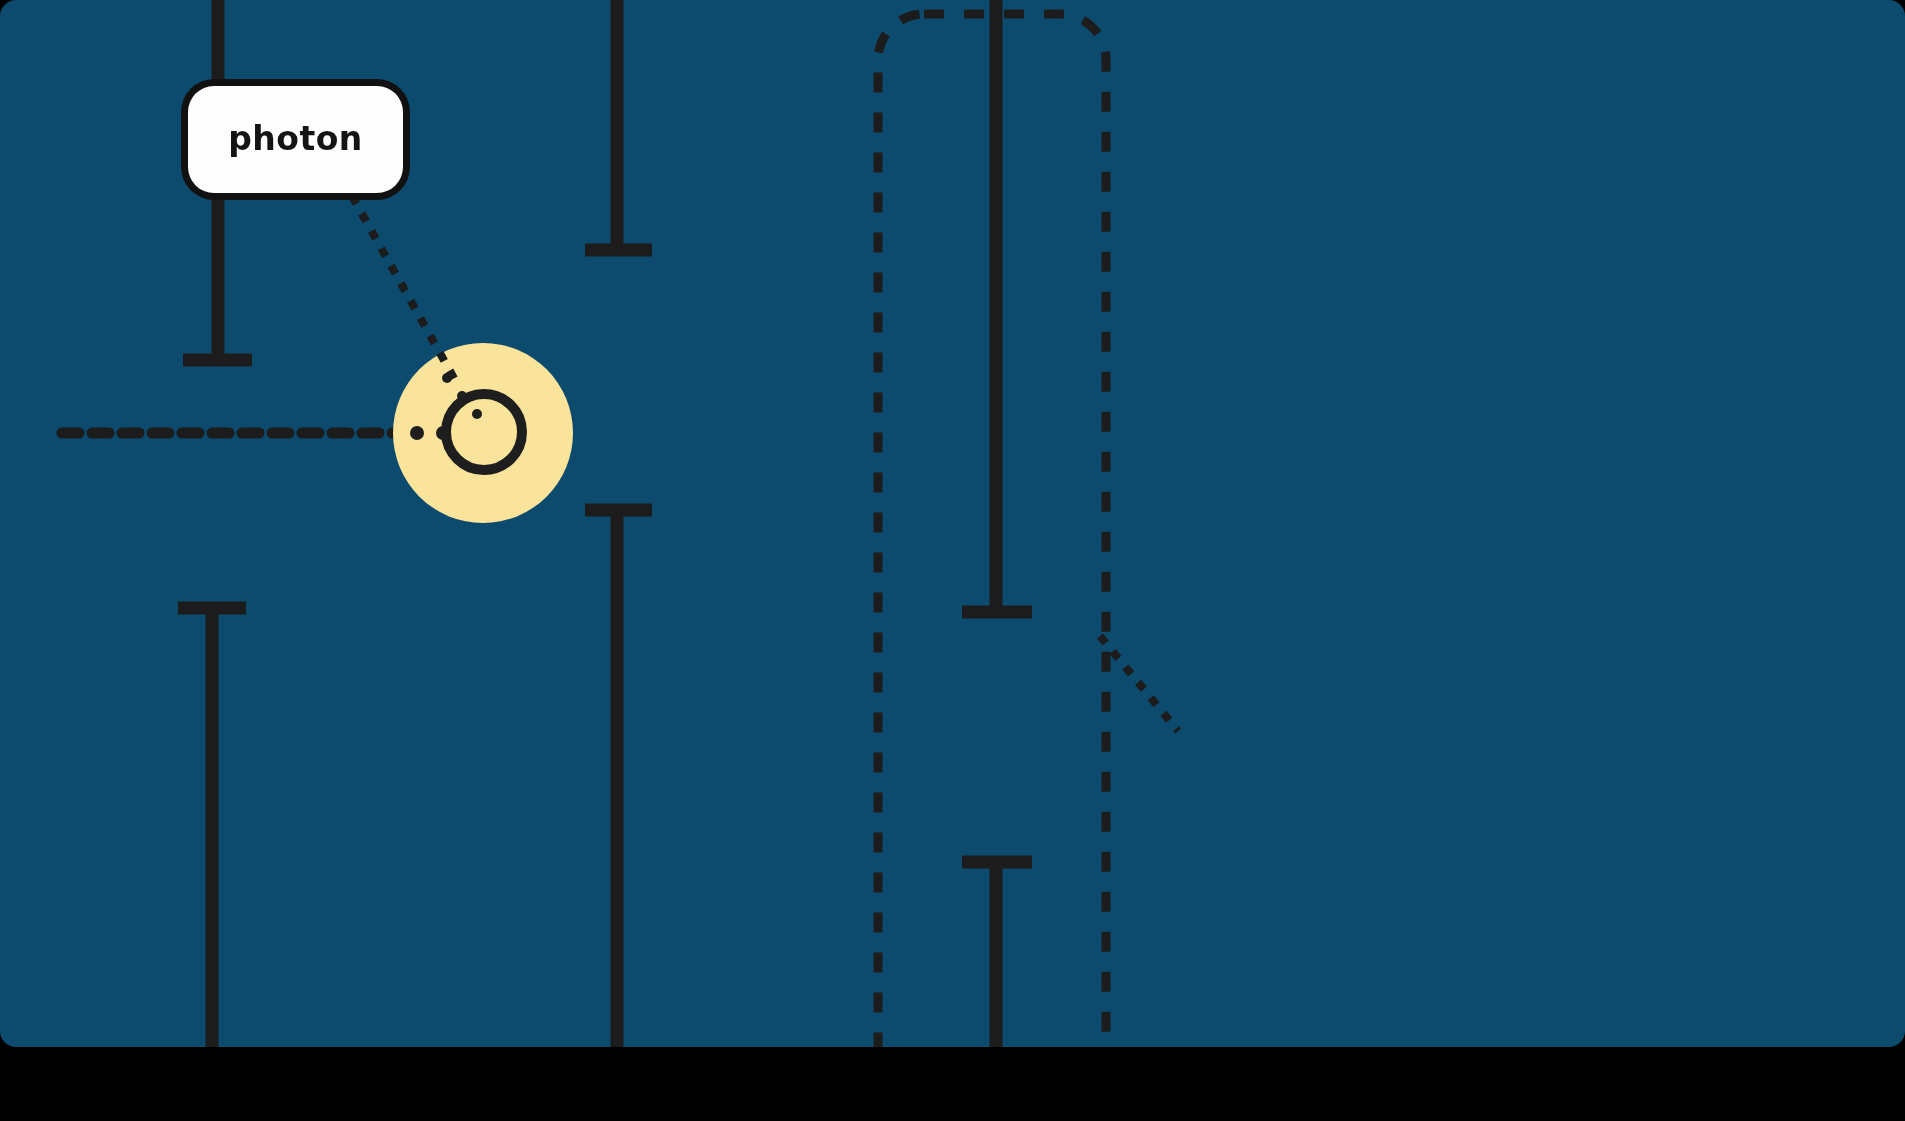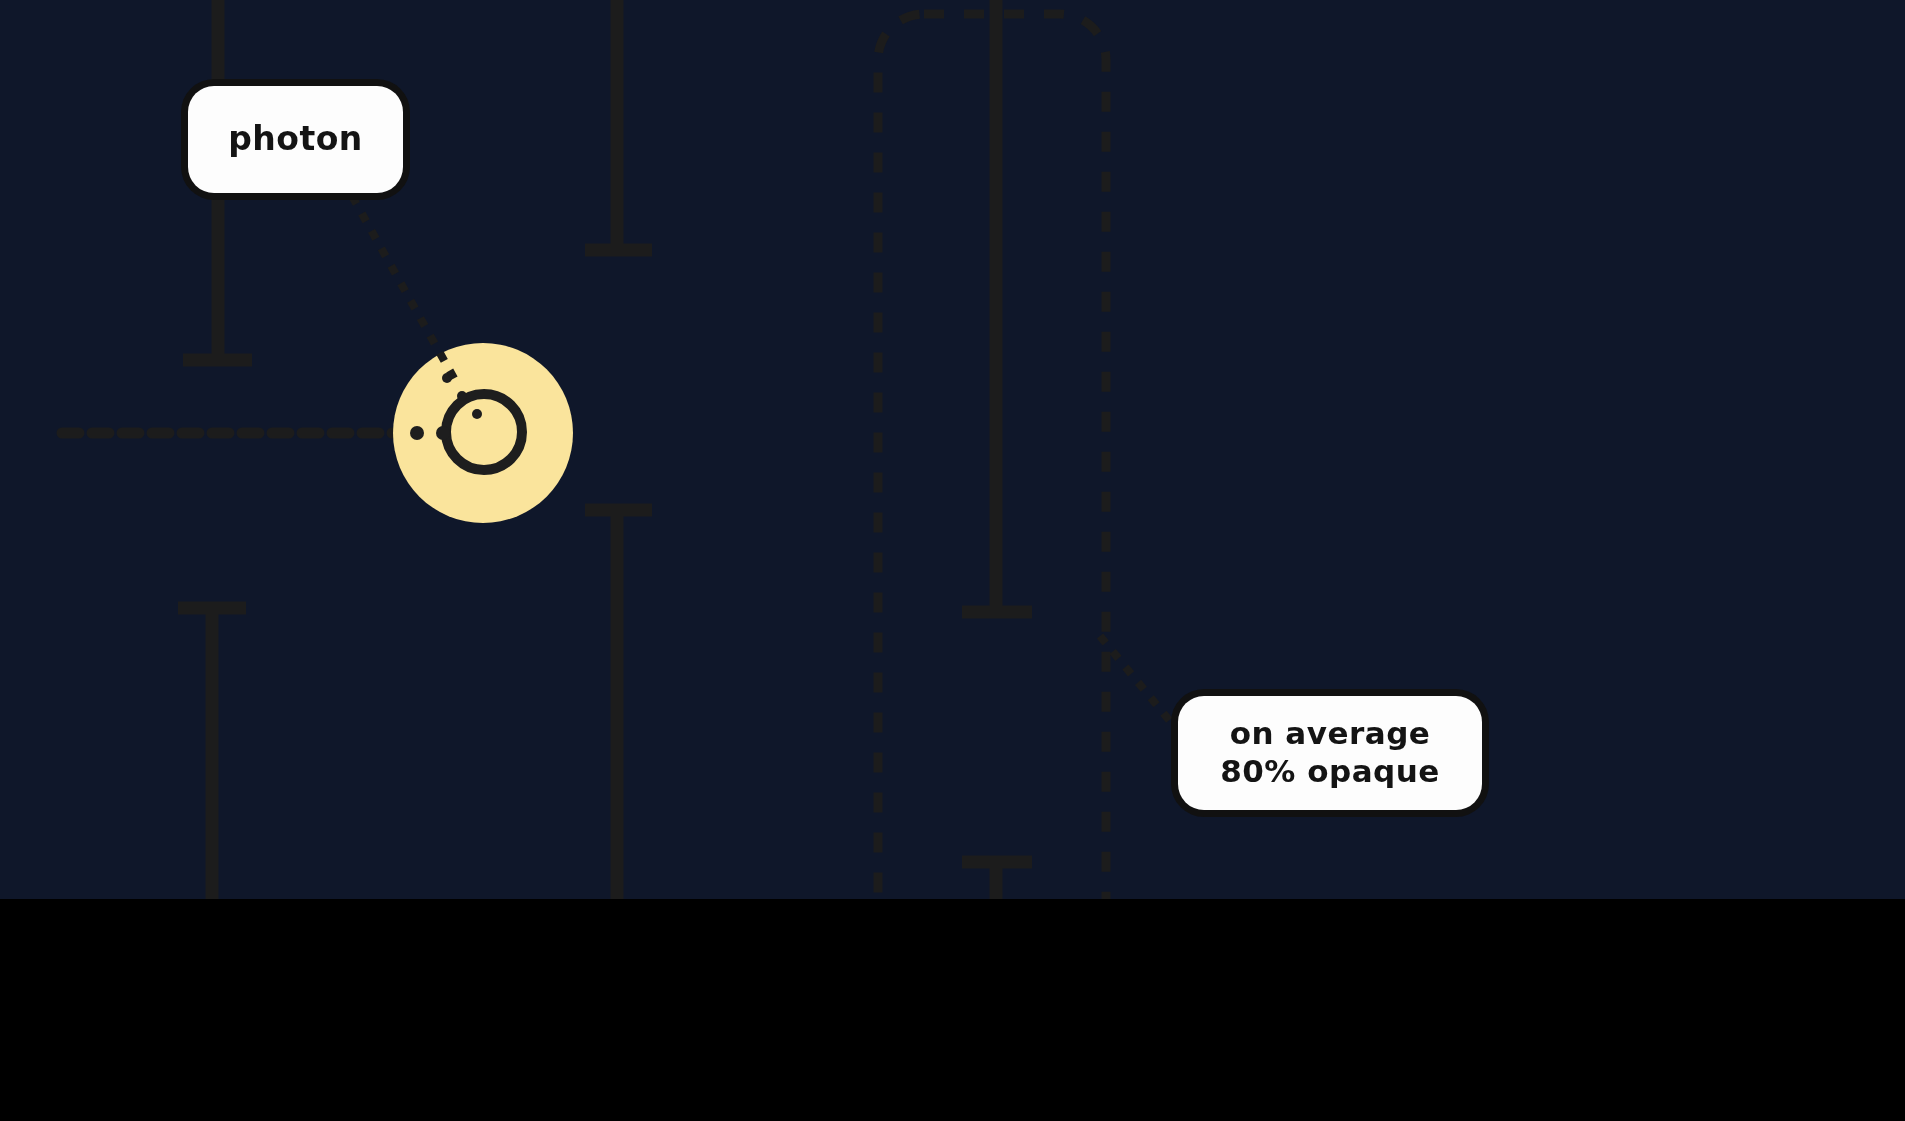--- a/index.html
+++ b/index.html
@@ -3,24 +3,25 @@
 <meta charset="utf-8">
 <style>
   html, body {
     margin: 0;
     padding: 0;
     background: #000000;
   }
   #stage {
     position: relative;
     width: 1905px;
-    height: 899px;
-    background: #0f172a;
+    height: 1047px;
+    background: #0c4a6e;
     overflow: hidden;
     font-family: "DejaVu Sans", sans-serif;
+    border-radius: 16px;
   }
   #stage svg.layer {
     position: absolute;
     left: 0;
     top: 0;
     width: 1905px;
     height: 1121px;
   }
   .callout {
     position: absolute;
@@ -95,18 +96,14 @@
     <g id="g-leaders">
         <line x1="352" y1="196" x2="455" y2="380" stroke="#1c1c1c" stroke-width="8" stroke-dasharray="9 11" stroke-linecap="butt"></line>
         <line x1="1100" y1="636" x2="1178" y2="731" stroke="#1c1c1c" stroke-width="8" stroke-dasharray="9 11" stroke-linecap="butt"></line>
       </g>
   </svg>
 
   <div class="callout" id="callout-photon">
     <span class="callout-text">photon</span>
   </div>
 
-  <div class="callout" id="callout-opaque">
-    <span class="callout-text">on average
-80% opaque</span>
-  </div>
 
 </div>
 
 </body></html>

